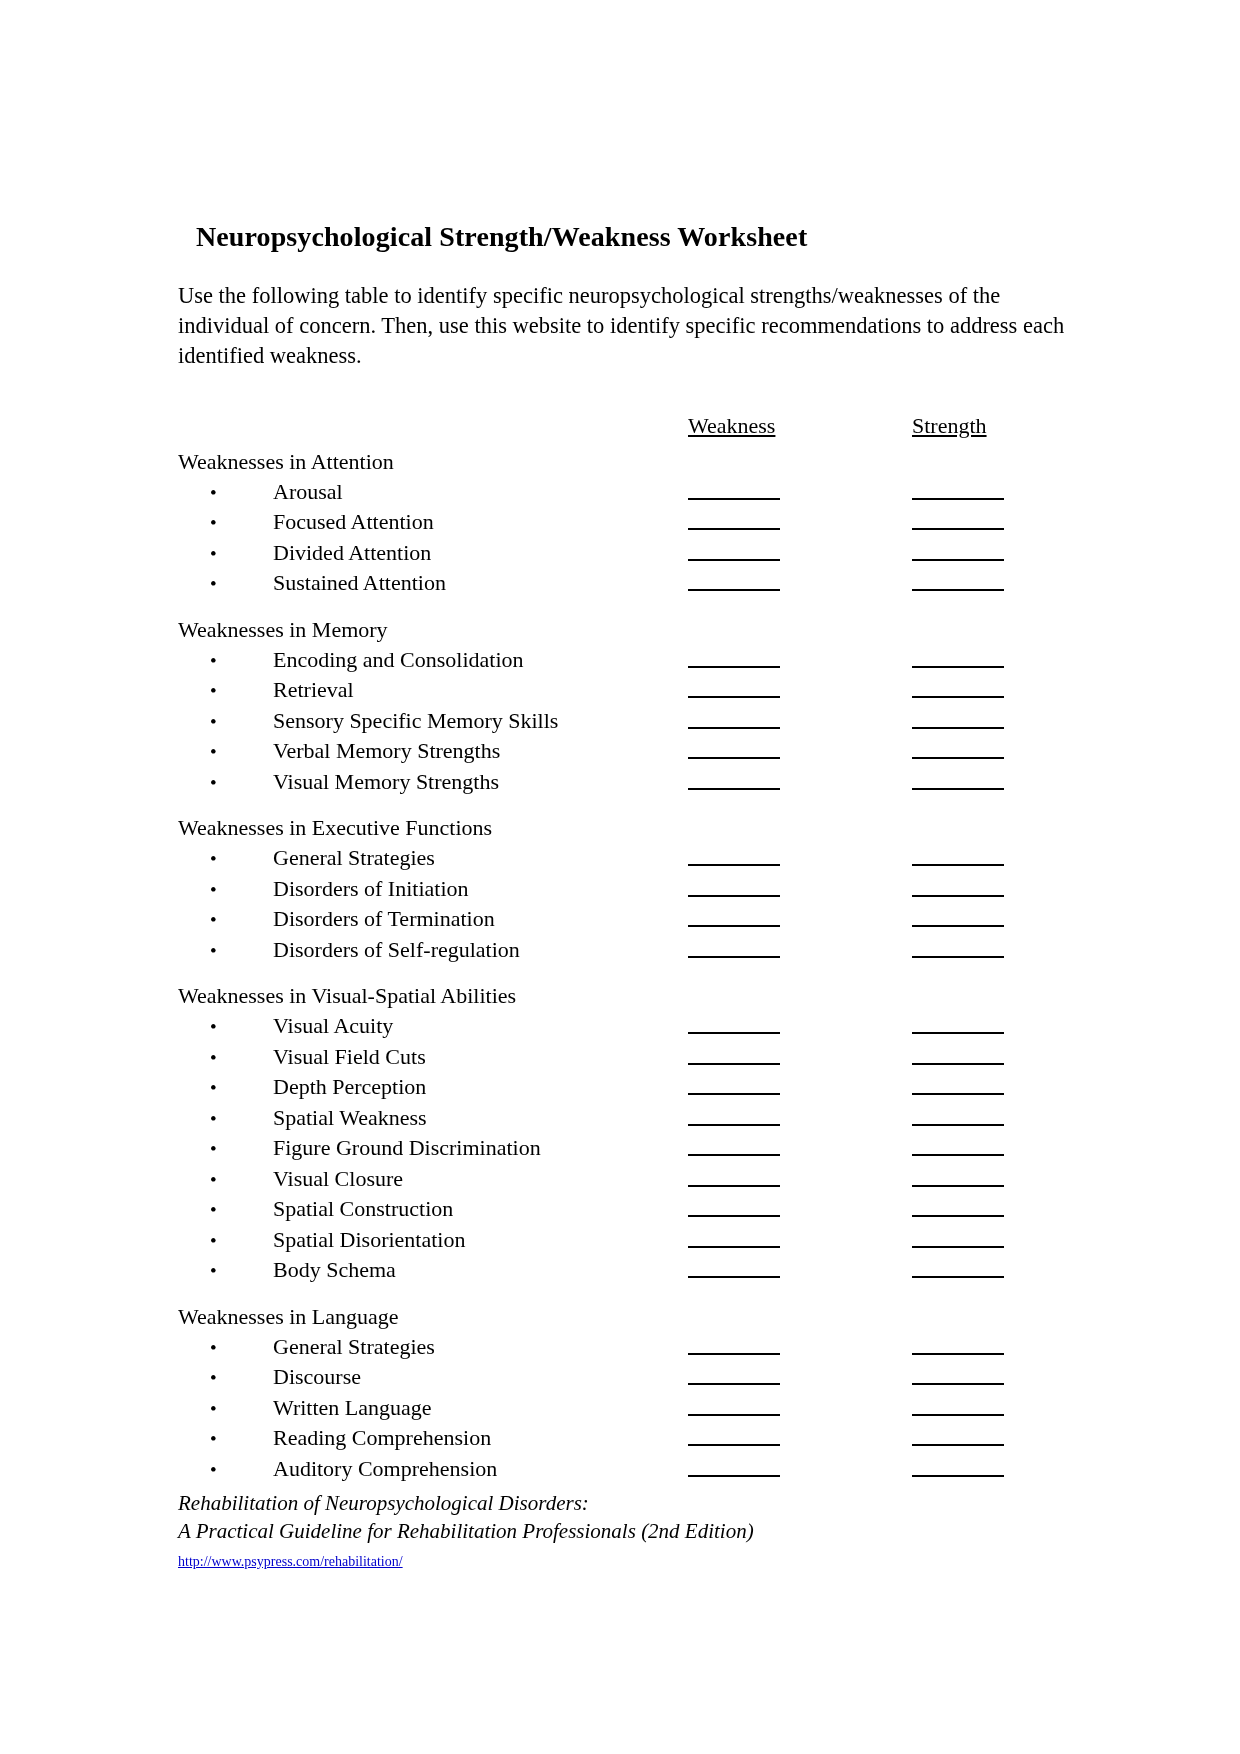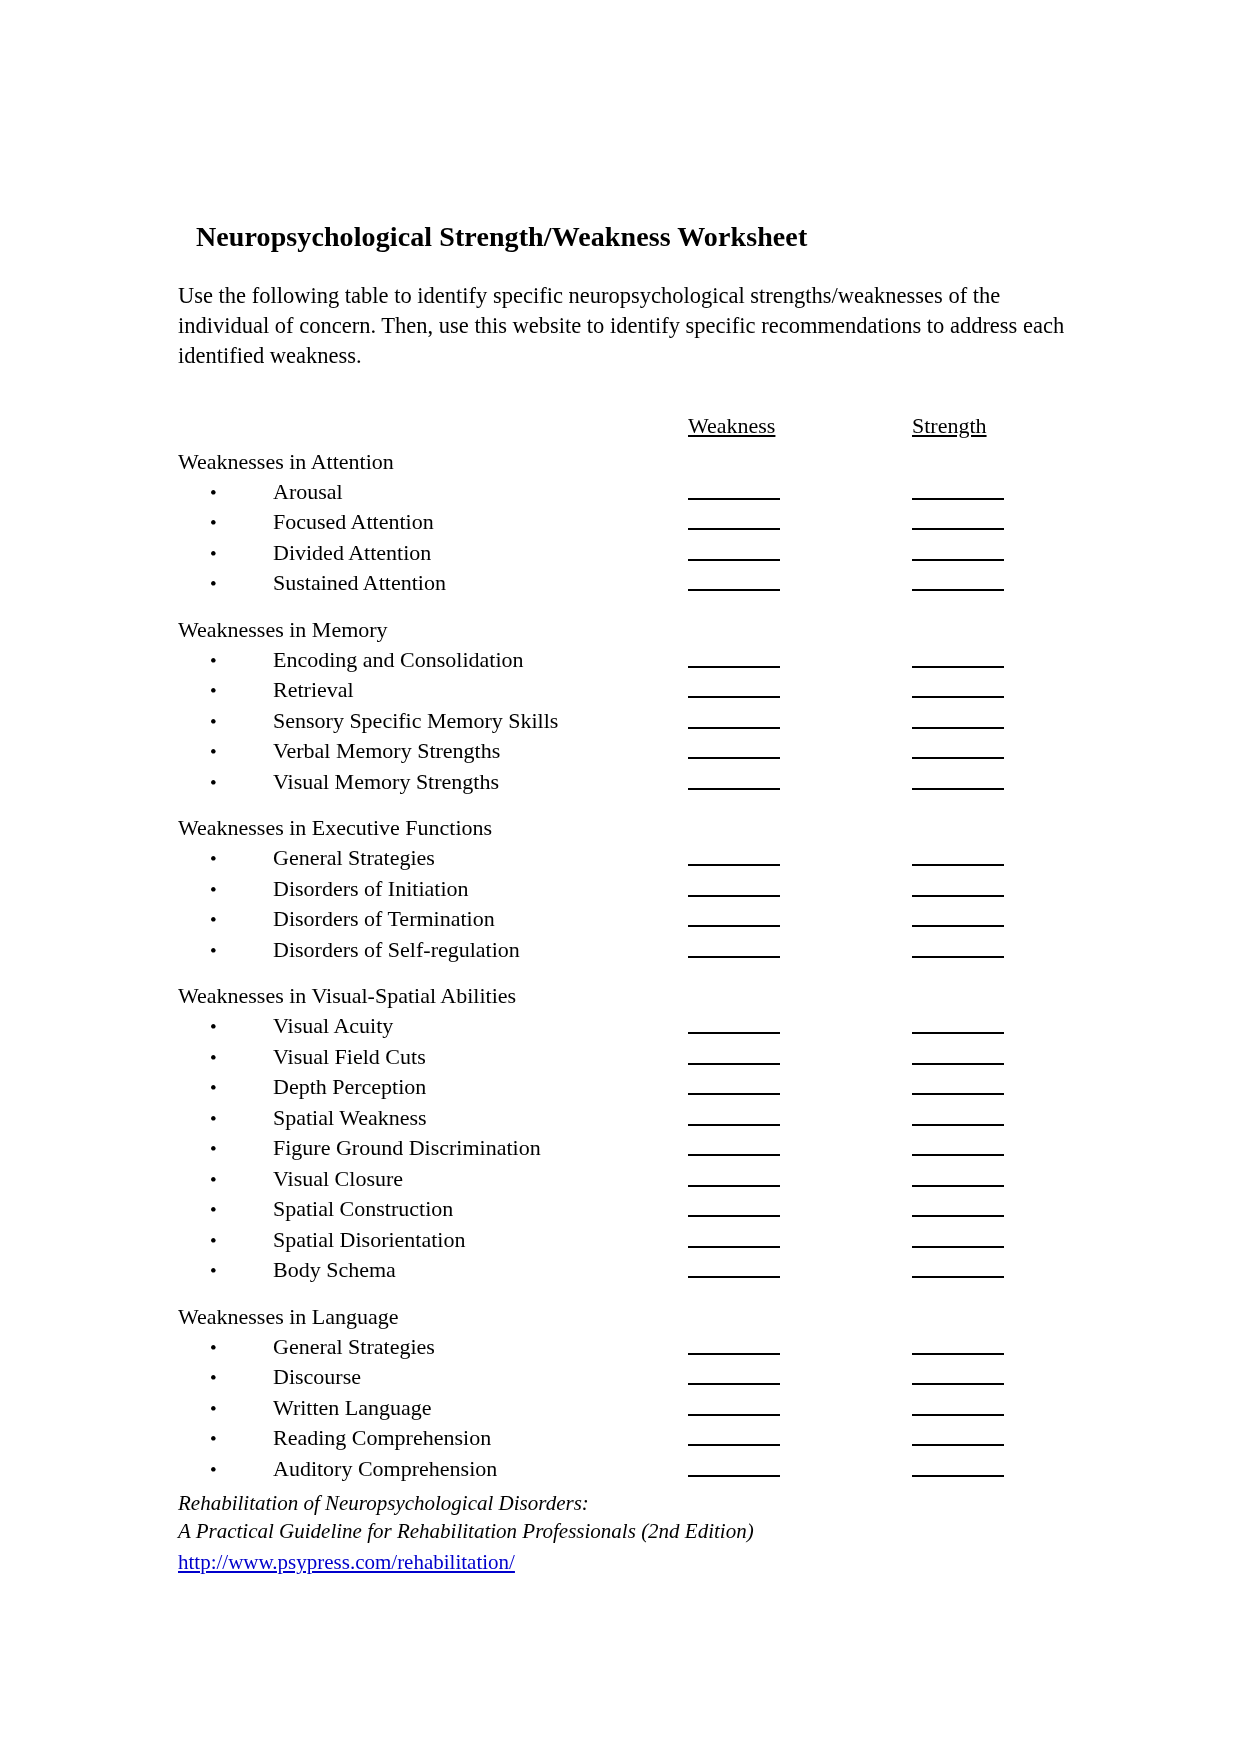--- a/index.html
+++ b/index.html
@@ -99,21 +99,21 @@
     top: 1490px;
     width: 890px;
     font-size: 21px;
     font-style: italic;
     line-height: 1.33;
   }
   .footer .link {
     color: #0000cc;
     text-decoration: underline;
     font-style: normal;
-    font-size: 21px;
+    font-size: 14px;
     display: inline-block;
     margin-top: 3px;
   }
 </style>
 </head>
 <body>
 
 <div class="page">
 
   <div class="content">

